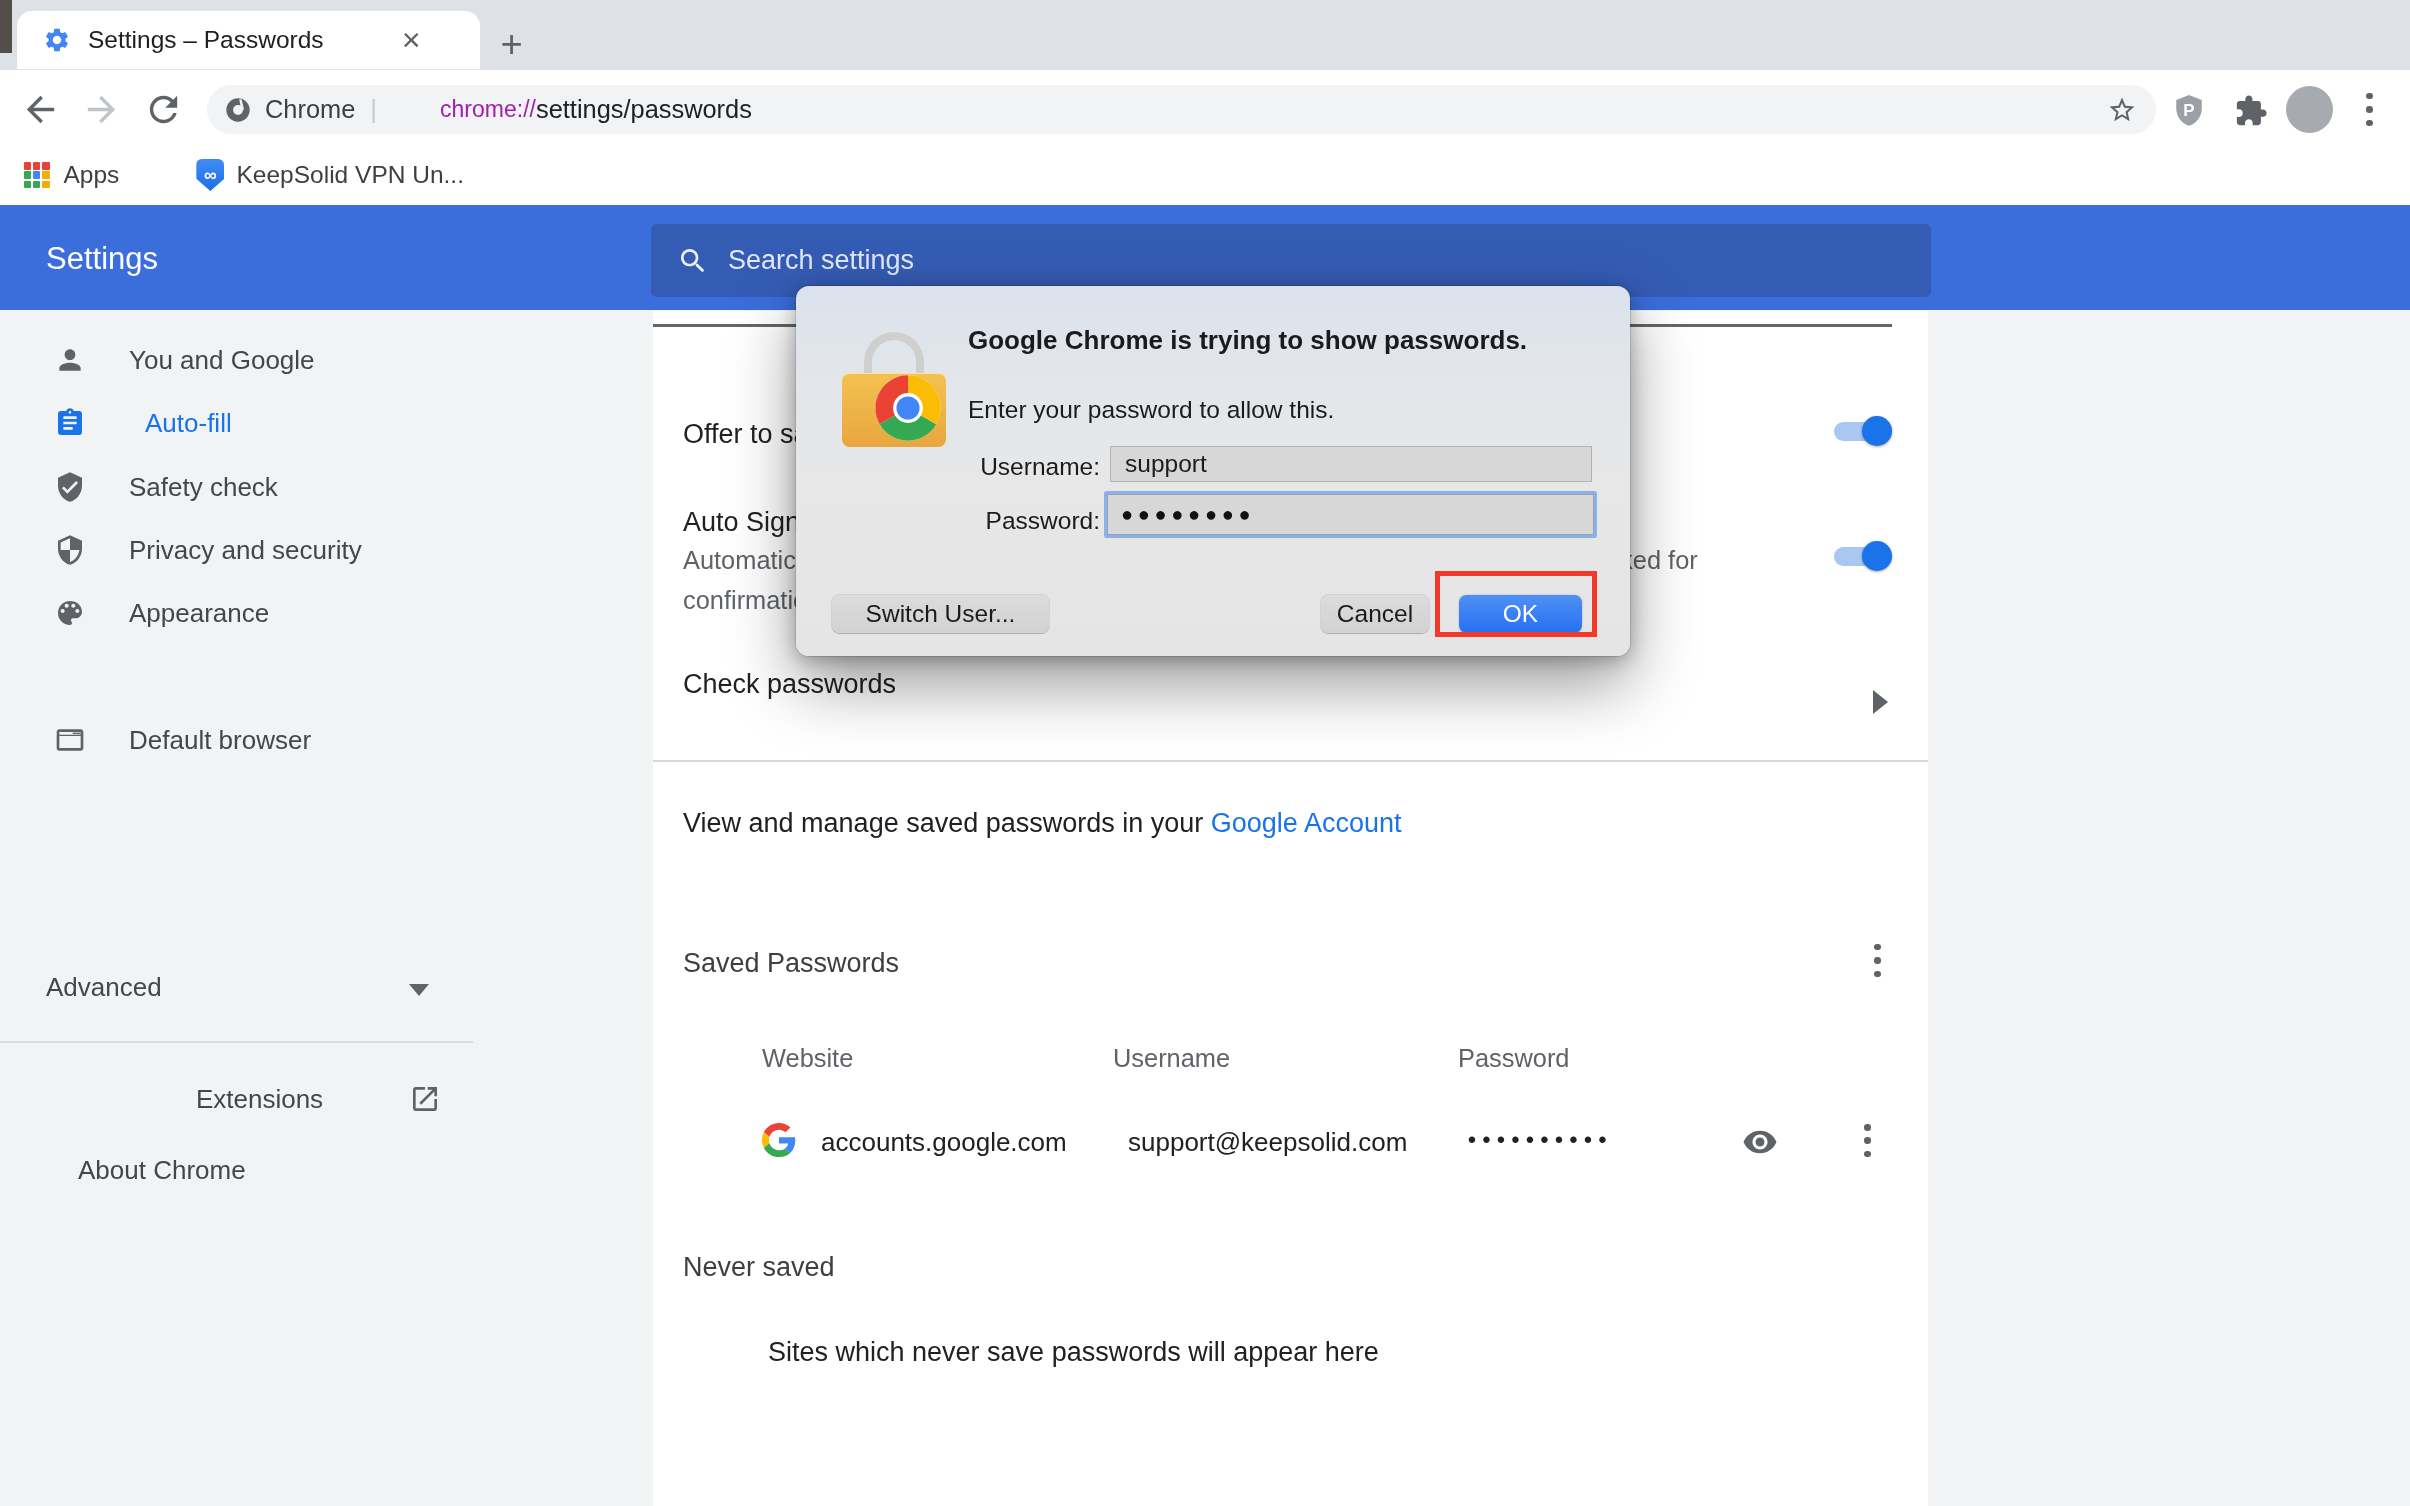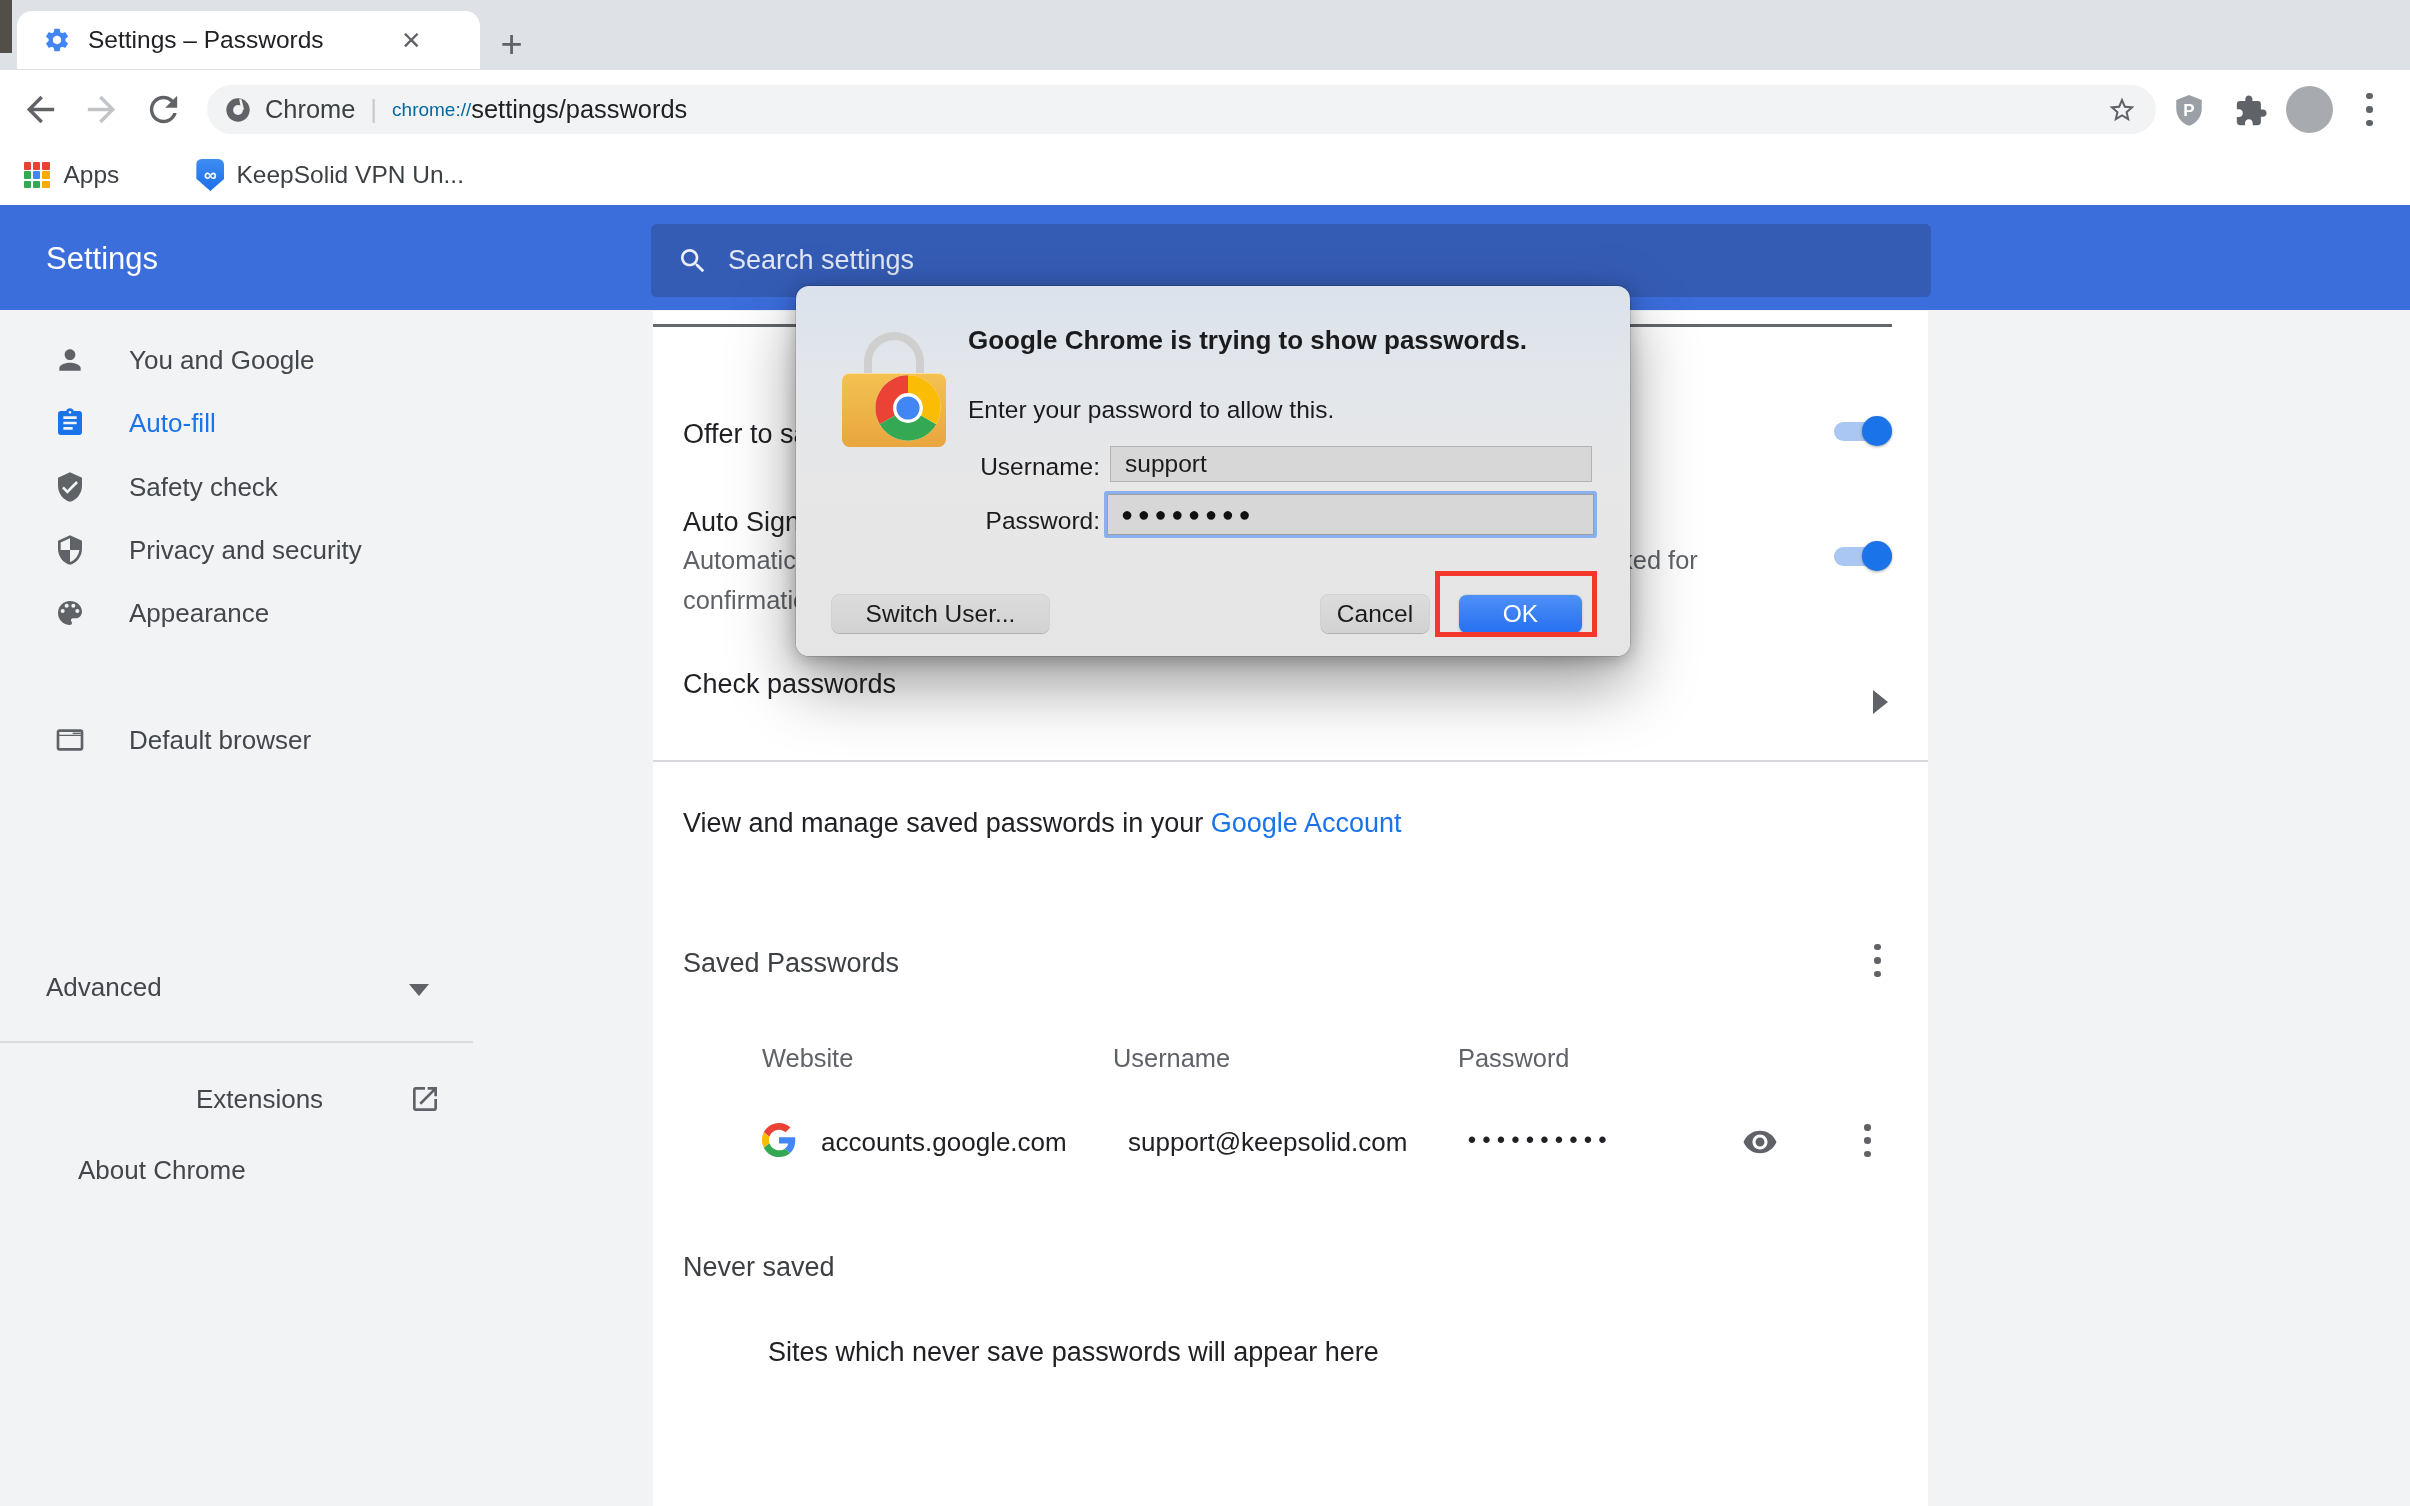--- a/index.html
+++ b/index.html
@@ -15,21 +15,21 @@
   #tab-title{margin-left:17px;font-size:24.5px;color:#202124;white-space:nowrap;overflow:hidden;width:311px;}
   #tab-close{margin-left:1.9px;font-size:24.5px;color:#5f6368;cursor:default;}
   #newtab-btn{left:491px;top:25.4px;width:41px;height:41px;color:#5f6368;font-size:38px;line-height:38px;text-align:center;font-weight:300;}
 
   #toolbar{left:0;top:70px;width:2411px;height:75px;background:#ffffff;}
   .tool-ic{top:89px;width:41px;height:41px;}
   #omnibox{left:207px;top:85px;width:1949px;height:49px;background:#f1f3f4;border-radius:24.5px;display:flex;align-items:center;}
   #omni-glyph{margin-left:17px;width:28px;height:28px;}
   #omni-label{margin-left:13px;font-size:25.4px;color:#3c4043;font-weight:500;}
   #omni-sep{margin:0 15px;color:#c6c9cd;font-size:26px;font-weight:300;}
-  #url-scheme{font-size:19px;color:#0369a1;}
+  #url-scheme{font-size:23px;color:#a21caf;margin-left:48px;}
   #url-rest{font-size:25.4px;color:#202124;font-weight:500;}
   #omni-star{margin-left:auto;margin-right:19px;width:30px;height:30px;}
 
   #bookmarks{left:0;top:145px;width:2411px;height:60px;background:#ffffff;display:flex;align-items:center;}
   #apps-grid{margin-left:23.5px;width:26px;height:26px;display:grid;grid-template-columns:7.5px 7.5px 7.5px;grid-template-rows:7.5px 7.5px 7.5px;gap:1.9px;}
   #apps-grid span{width:7.5px;height:7.5px;border-radius:0.9px;}
   .bm-label{font-size:24.5px;color:#3c4043;}
   #apps-label{margin-left:14px;}
   #ks-icon{margin-left:77px;width:28px;height:32px;background:linear-gradient(180deg,#3f8cf3,#1b6fe8);border-radius:5.6px 5.6px 9.4px 9.4px;clip-path:polygon(0 0,100% 0,100% 62%,50% 100%,0 62%);display:flex;align-items:center;justify-content:center;color:#fff;font-size:18px;font-weight:bold;}
   #ks-label{margin-left:12.2px;}
@@ -175,21 +175,21 @@
       </svg>
     <span id="set-search-ph">Search settings</span>
   </div>
 
   <div class="abs nav-item" style="top:328px;">
     <svg width="32" height="32" viewBox="0 0 24 24">
         <path fill="#5f6368" d="M12 12c2.21 0 4-1.79 4-4s-1.79-4-4-4-4 1.79-4 4 1.79 4 4 4zm0 2c-2.67 0-8 1.34-8 4v2h16v-2c0-2.66-5.33-4-8-4z"></path>
       </svg>
     <span class="nav-label">You and Google</span>
   </div>
-  <div class="abs nav-item nav-sel" style="top:391px;">
+  <div class="abs nav-item nav-sel" style="top:391px;gap:16px;">
     <svg width="32" height="32" viewBox="0 0 24 24">
         <path fill="#1a73e8" d="M19 3h-4.18C14.4 1.84 13.3 1 12 1c-1.3 0-2.4.84-2.82 2H5c-1.1 0-2 .9-2 2v14c0 1.1.9 2 2 2h14c1.1 0 2-.9 2-2V5c0-1.1-.9-2-2-2zm-7 0c.55 0 1 .45 1 1s-.45 1-1 1-1-.45-1-1 .45-1 1-1zm2 14H7v-2h7v2zm3-4H7v-2h10v2zm0-4H7V7h10v2z"></path>
       </svg>
     <span class="nav-label">Auto-fill</span>
   </div>
   <div class="abs nav-item" style="top:455px;">
     <svg width="32" height="32" viewBox="0 0 24 24">
         <path fill="#5f6368" d="M12 1L3 5v6c0 5.55 3.84 10.74 9 12 5.16-1.26 9-6.45 9-12V5l-9-4zm-2 16l-4-4 1.41-1.41L10 14.17l6.59-6.59L18 9l-8 8z"></path>
       </svg>
     <span class="nav-label">Safety check</span>

